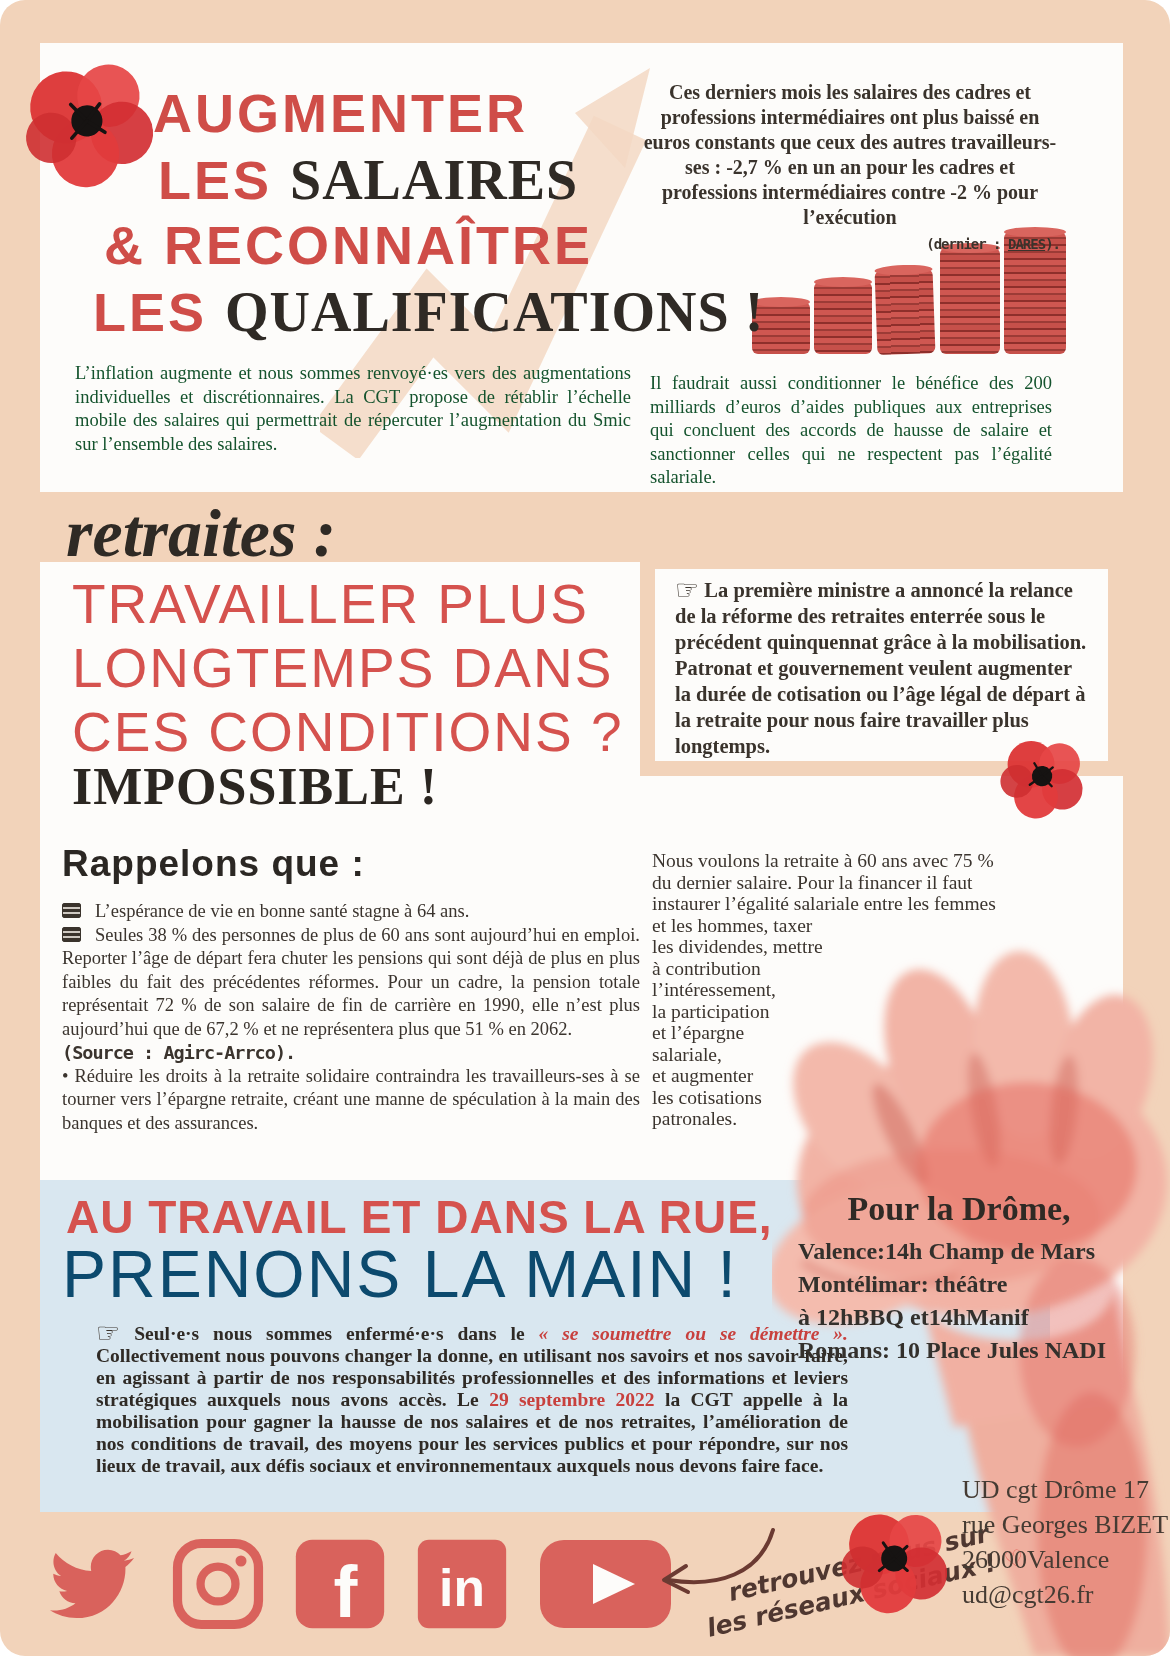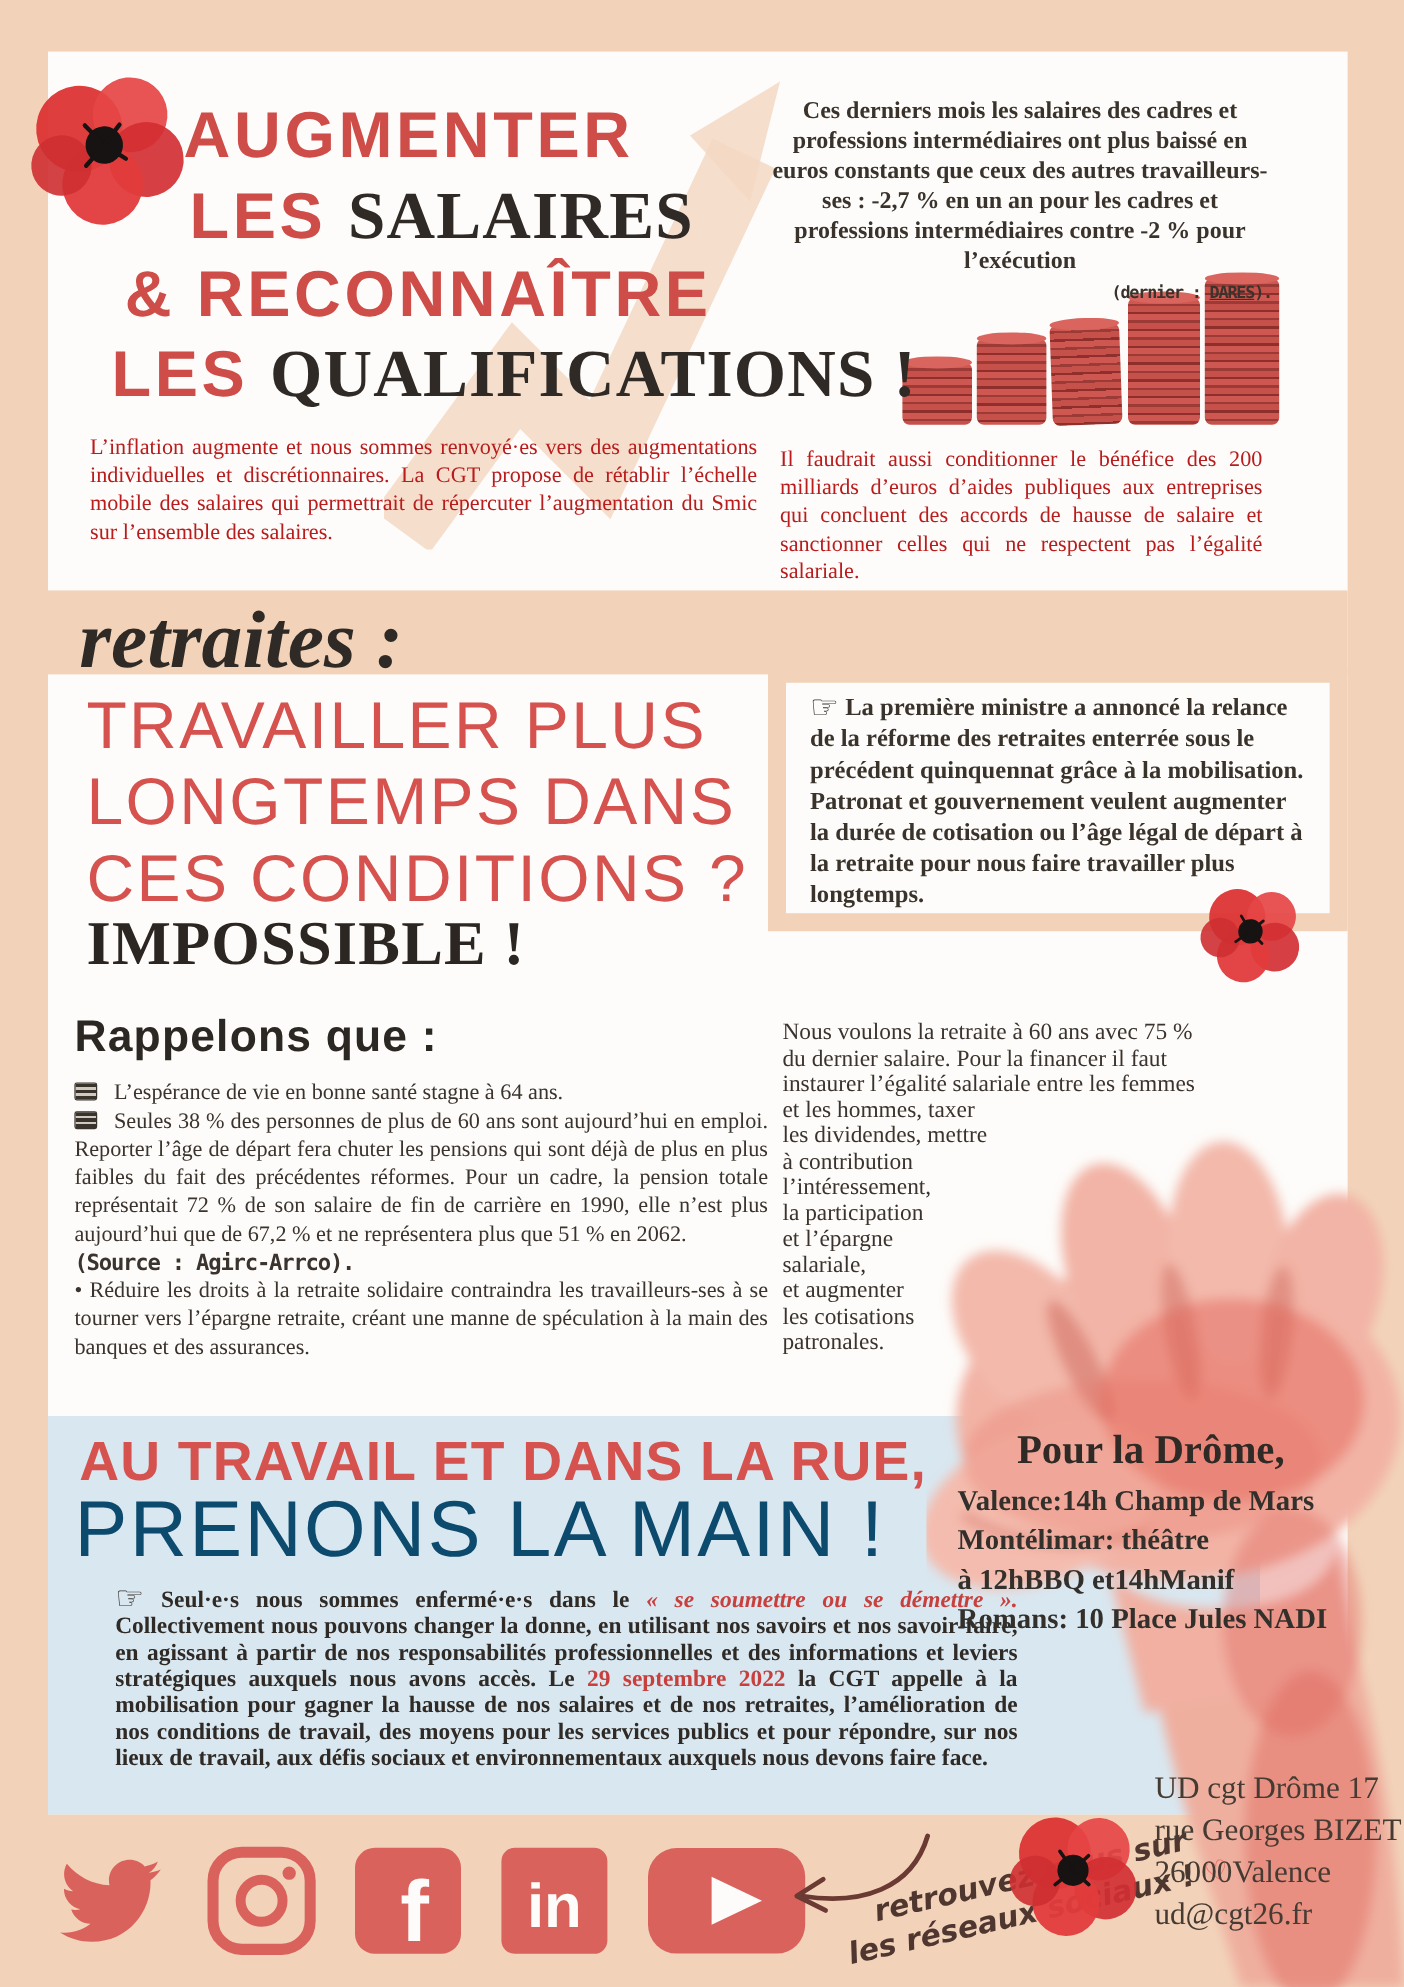--- a/index.html
+++ b/index.html
@@ -1,17 +1,17 @@
 <!DOCTYPE html>
 <html><head>
 <meta charset="utf-8">
 <style>
   html,body{margin:0;padding:0;}
   .page{position:relative;width:1170px;height:1656px;background:#f2d3ba;overflow:hidden;
-        font-family:"Liberation Serif", serif;}
+        font-family:"Liberation Serif", serif;border-radius:25px;}
   .abs{position:absolute;}
   .white-area{left:40px;top:43px;width:1083px;height:1469px;background:#fdfcfa;z-index:0;}
   .z1{z-index:1}.z2{z-index:2}.z3{z-index:3}.z4{z-index:4}
 
   
   .hl-line{position:absolute;height:66px;white-space:nowrap;z-index:3;}
   .hl-red{font-family:"Liberation Sans", sans-serif;font-weight:700;font-size:54px;color:#cf4d48;letter-spacing:3px;}
   .hl-dark{font-family:"Liberation Serif", serif;font-weight:700;font-size:56px;color:#2f2a25;letter-spacing:1px;}
 
   .intro{left:640px;top:80px;width:420px;text-align:center;font-weight:700;font-size:20px;
@@ -19,21 +19,21 @@
   .src{display:block;text-align:right;font-family:"DejaVu Sans Mono", monospace;font-size:14px;
        font-weight:700;letter-spacing:-1px;margin-top:2px;}
   .src u{cursor:pointer;}
 
   
   .coins{left:752px;top:228px;width:316px;height:126px;z-index:1;}
   .coin-stack{position:absolute;bottom:0;border-radius:6px;
       background:repeating-linear-gradient(180deg,#cf5751 0 5px,#9c3b36 5px 7px,#c6504a 7px 12px,#8e2f2b 12px 14px);}
   .coin-stack::before{content:"";position:absolute;top:-5px;left:0;right:0;height:10px;border-radius:50%;background:#d9655e;}
 
-  .body-para{font-size:18.5px;line-height:23.5px;color:#b91c1c;text-align:justify;z-index:3;}
+  .body-para{font-size:18.5px;line-height:23.5px;color:#14532d;text-align:justify;z-index:3;}
 
   .band-retraites{left:40px;top:492px;width:1083px;height:70px;background:#f2d3ba;z-index:1;}
   .kicker{left:66px;top:494px;font-style:italic;font-weight:700;font-size:68px;color:#2f2a25;z-index:3;}
 
   .red-head{left:72px;top:572px;font-family:"Liberation Sans", sans-serif;font-weight:400;
             font-size:55px;line-height:64px;color:#d5524e;letter-spacing:2px;white-space:pre-line;z-index:3;}
   .impossible{left:72px;top:757px;font-weight:700;font-size:52px;color:#2b2621;letter-spacing:1px;z-index:3;}
 
   .ministre-box{left:640px;top:556px;width:483px;height:220px;background:#f2d3ba;z-index:1;}
   .ministre-card{position:absolute;left:15px;top:13px;right:15px;bottom:15px;background:#fdfcfa;}

